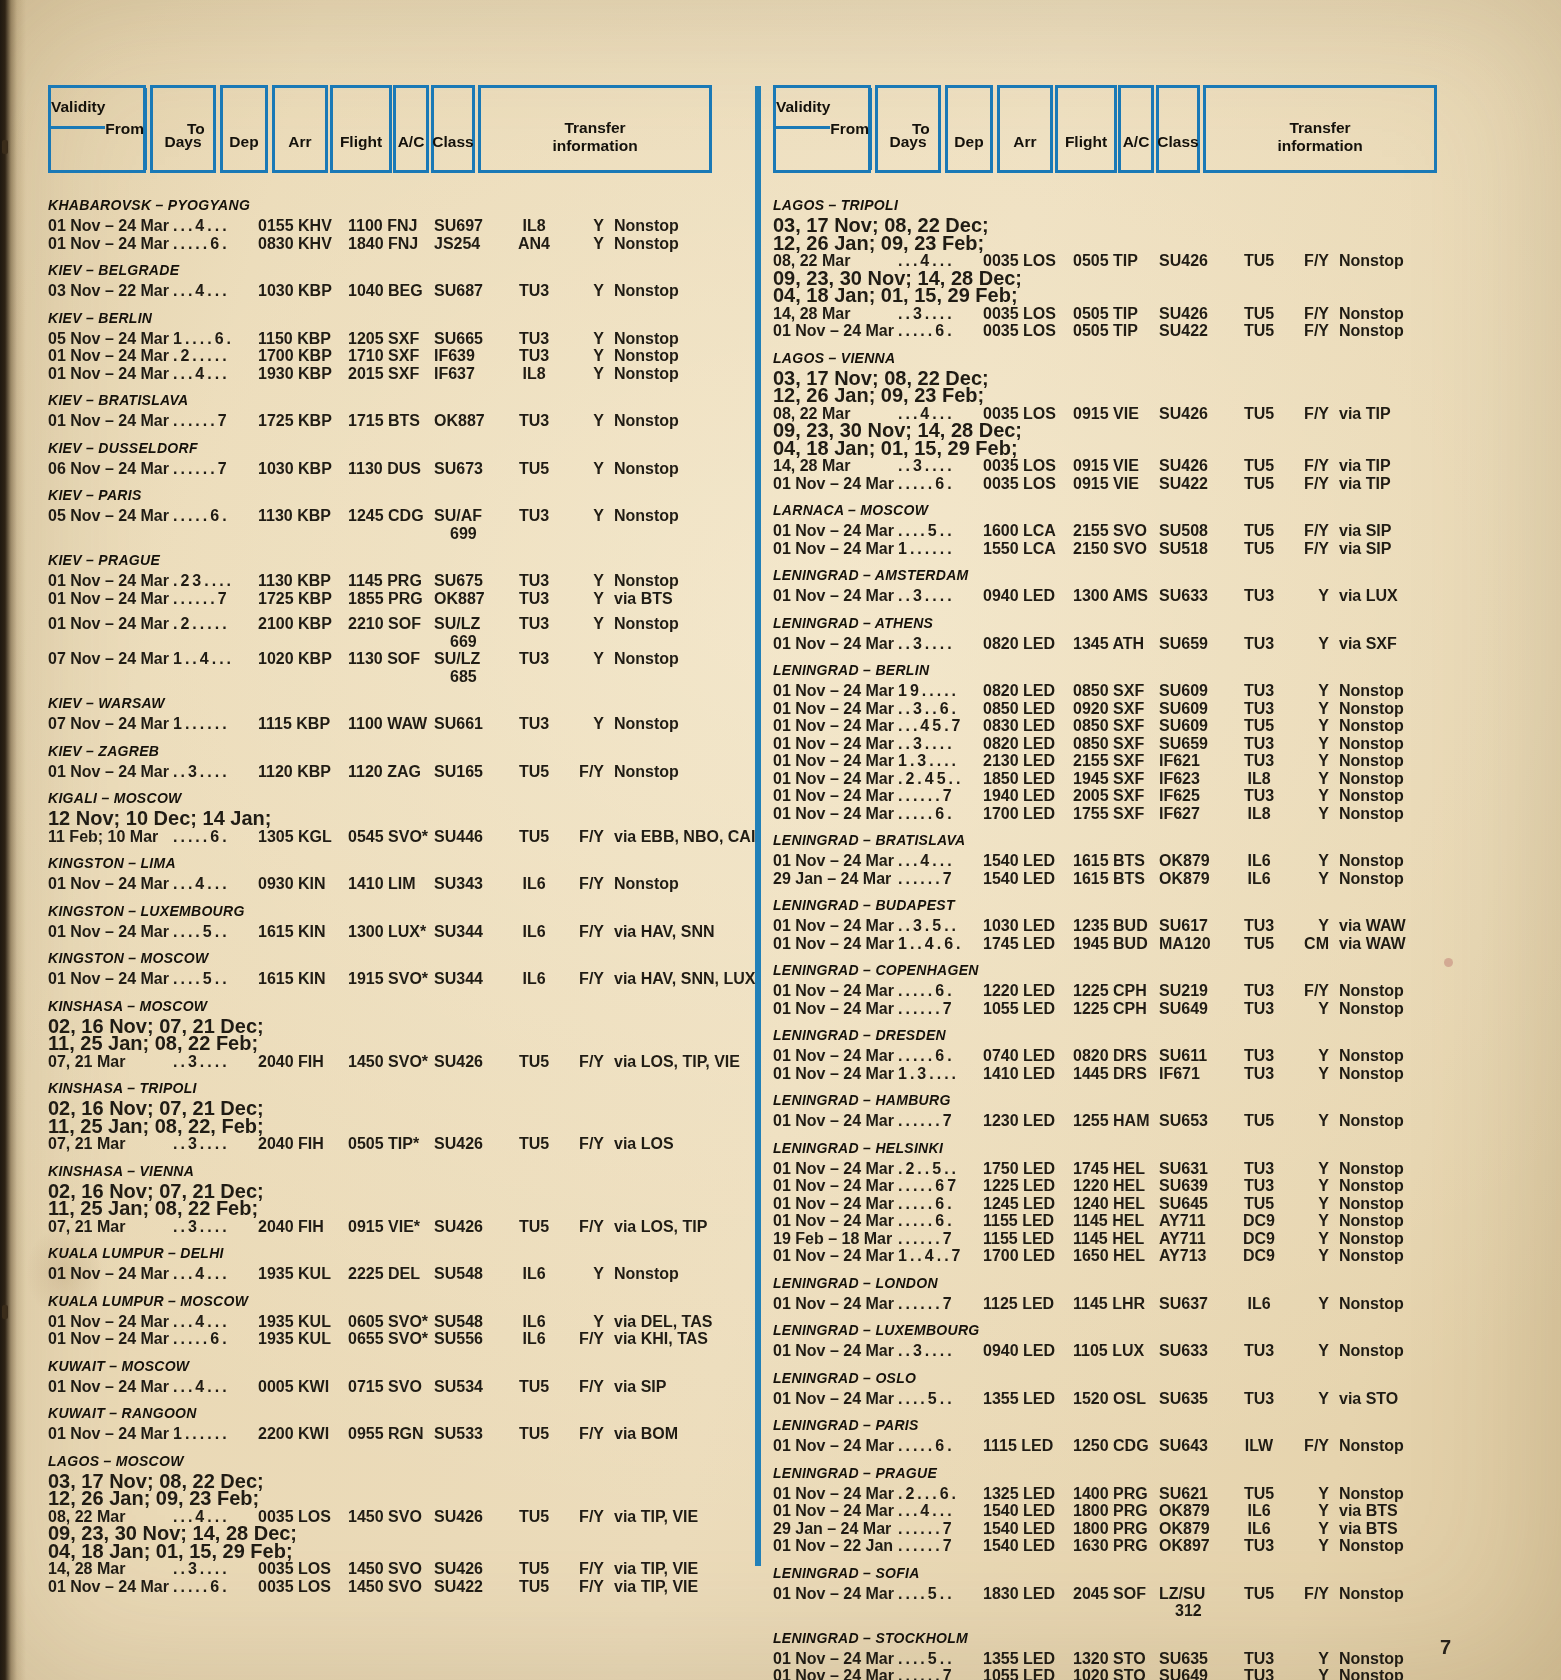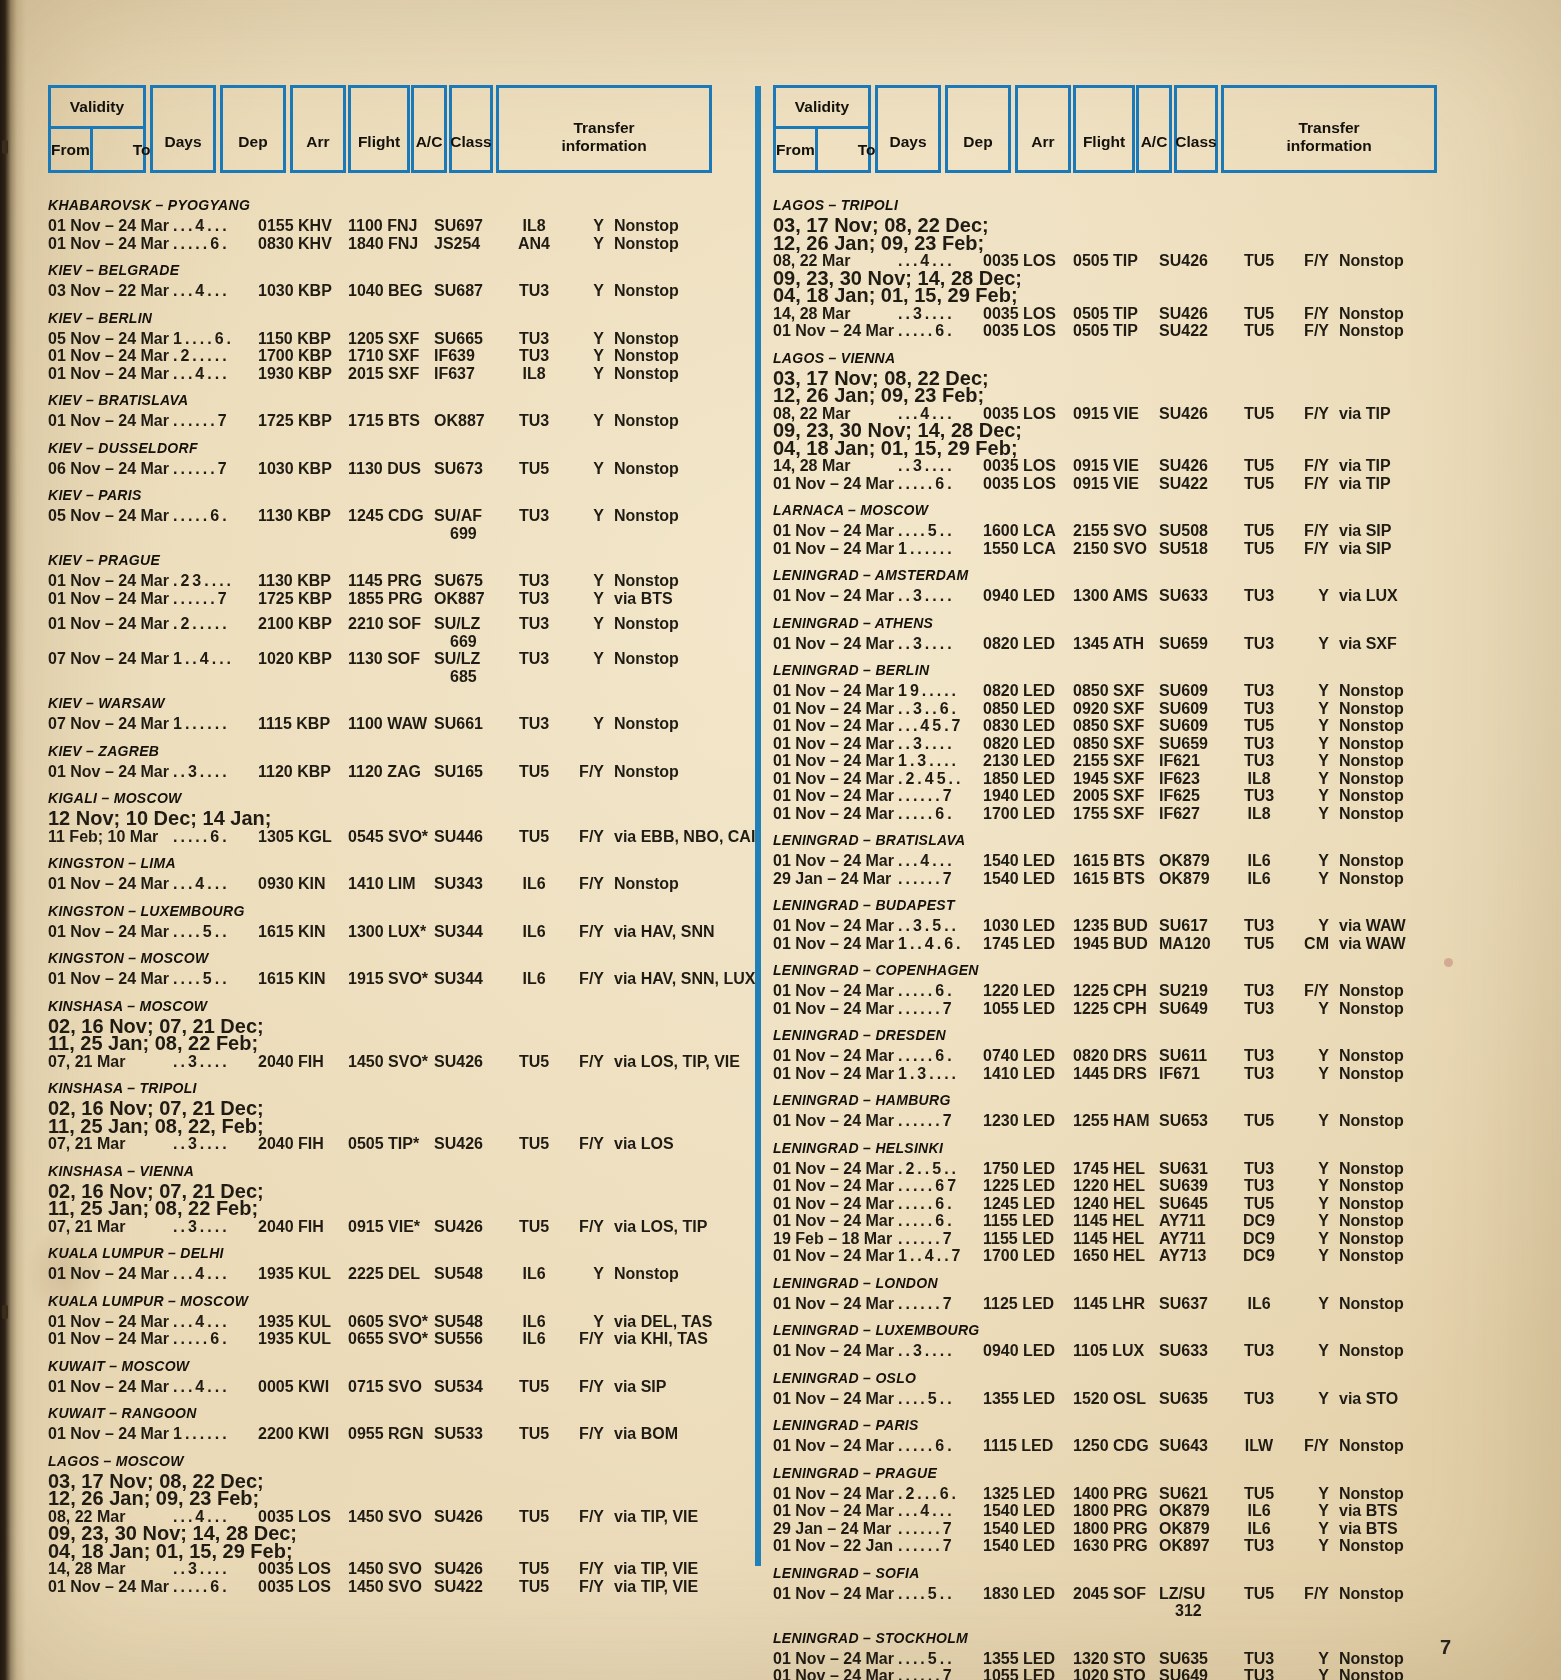--- a/index.html
+++ b/index.html
@@ -28,27 +28,27 @@
   .divider{position:absolute;left:755px;top:86px;height:1480px;width:6px;background:#2180b8;}
 
   .col{position:absolute;top:85px;width:664px;color:#201c14;}
   #col-0{left:48px;}
   #col-1{left:773px;}
 
   
   .hdr{display:flex;height:88px;align-items:stretch;color:#14110b;}
   .hbx{border:3px solid #1a79b6;box-sizing:border-box;font-weight:bold;font-size:15.5px;}
   .hlabel{display:flex;align-items:center;justify-content:center;height:100%;box-sizing:border-box;padding-top:26px;text-align:center;}
-  .hgroup{width:98px;display:flex;flex-direction:column;}
+  .hgroup{width:98px;display:flex;flex-direction:row;}
   .vtop{height:41px;border-bottom:3px solid #1a79b6;display:flex;align-items:center;justify-content:center;box-sizing:border-box;}
   .vbot{flex:1;display:flex;gap:40px;}
   .vfrom{flex:1;border-right:3px solid #1a79b6;display:flex;align-items:center;justify-content:center;box-sizing:border-box;}
   .vto{flex:1;display:flex;align-items:center;justify-content:center;}
   .hb-days{width:66px;margin-left:4px;}
-  .hb-dep{width:66px;margin-left:4px;}
+  .hb-dep{width:48px;margin-left:4px;}
   .hb-arr{width:56px;margin-left:4px;}
   .hb-flight{width:62px;margin-left:2px;}
   .hb-ac{width:36px;margin-left:1px;}
   .hb-class{width:44px;margin-left:2px;}
   .hb-transfer{flex:1;margin-left:3px;}
   .hb-transfer .hlabel{padding-top:16px;line-height:18px;white-space:pre-line;}
 
   
   .sections{margin-top:22px;}
   .section{margin-bottom:8px;}

